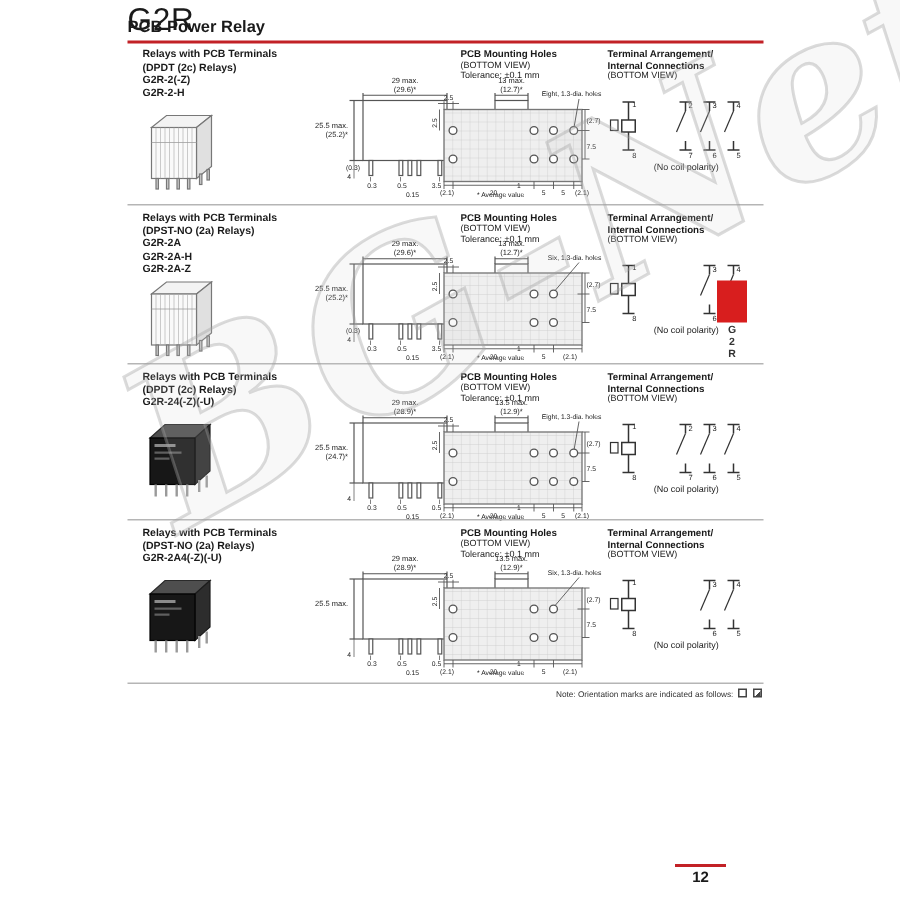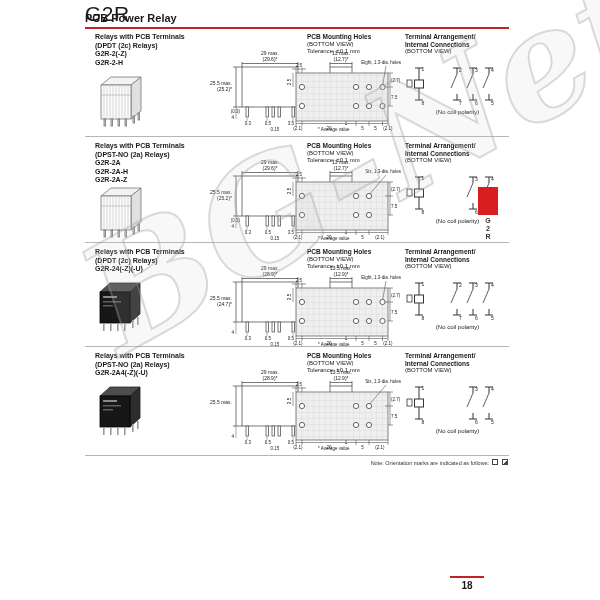--- a/index.html
+++ b/index.html
@@ -658,13 +658,13 @@
 
 <div class="abs watermark">BG-Net</div>
 
 <div class="abs footnote">
   <span>Note: Orientation marks are indicated as follows:</span>
   <span class="o-mark"></span>
   <span class="o-mark half"></span>
 </div>
 
 <div class="abs pg-rule"></div>
-<div class="abs pg-num">18</div>
+<div class="abs pg-num">12</div>
 
 </body></html>

